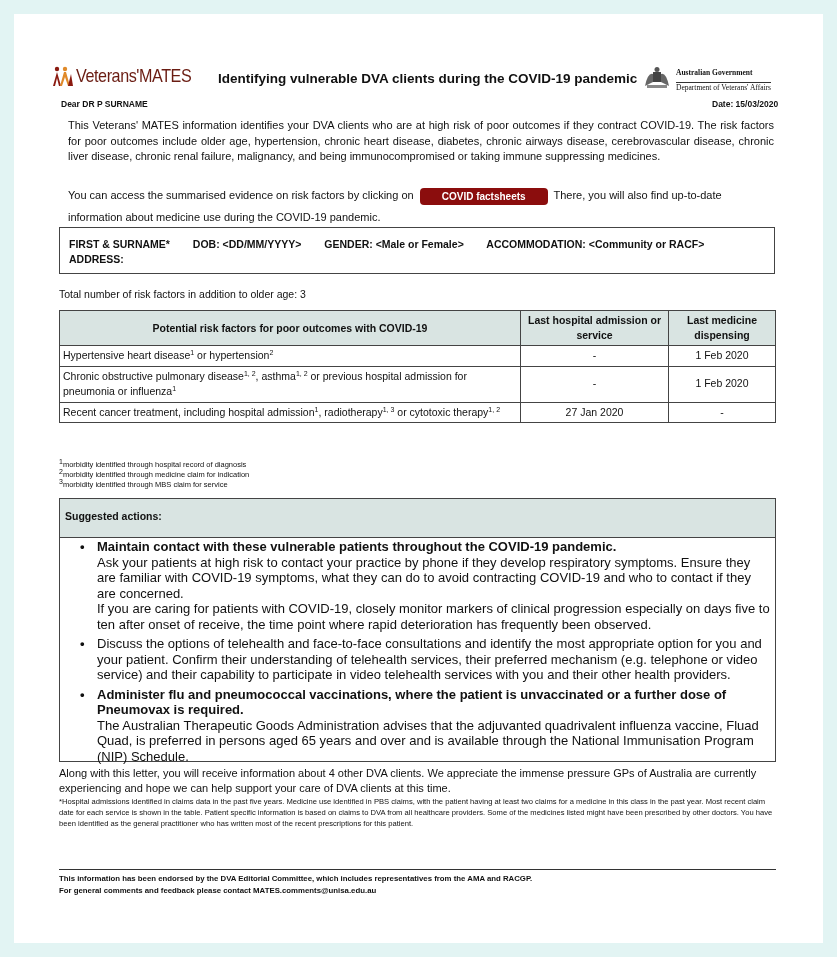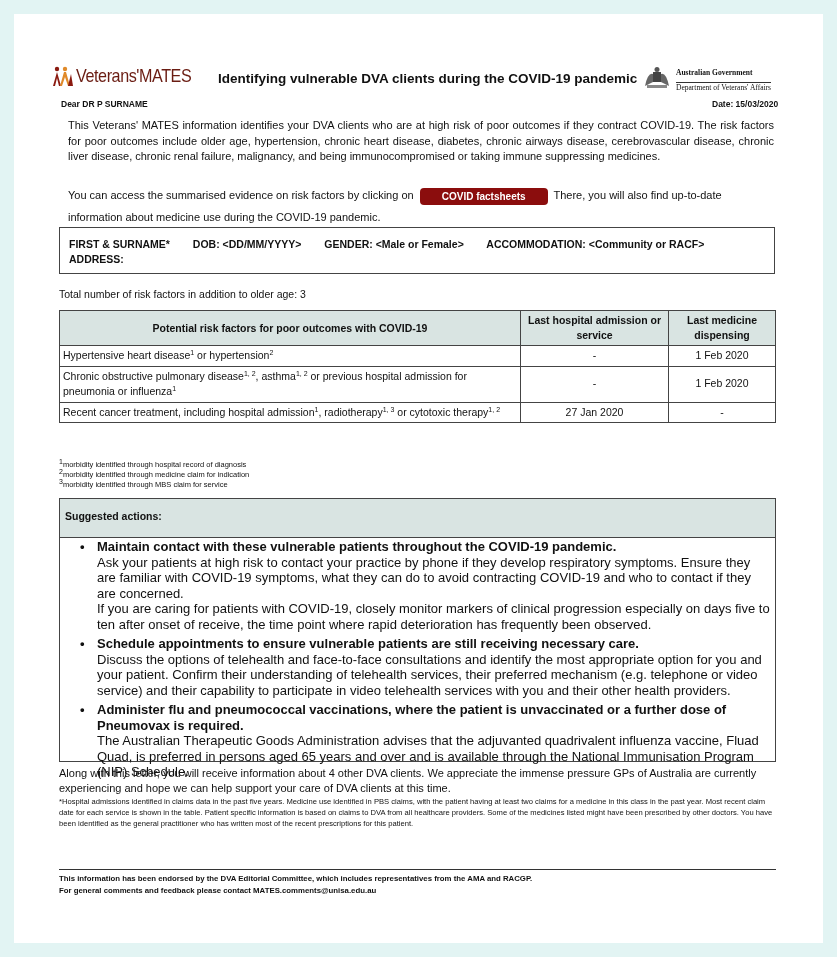--- a/index.html
+++ b/index.html
@@ -149,21 +149,20 @@
 
   <div class="abs sugg-box">
     <div class="sugg-head">Suggested actions:</div>
     <ul class="sugg-list">
       <li>
         <div class="h">Maintain contact with these vulnerable patients throughout the COVID-19 pandemic.</div>
         <div>Ask your patients at high risk to contact your practice by phone if they develop respiratory symptoms. Ensure they are familiar with COVID-19 symptoms, what they can do to avoid contracting COVID-19 and who to contact if they are concerned.</div>
         <div>If you are caring for patients with COVID-19, closely monitor markers of clinical progression especially on days five to ten after onset of receive, the time point where rapid deterioration has frequently been observed.</div>
       </li>
       <li>
-        <div class="h">Schedule appointments to ensure vulnerable patients are still receiving necessary care.</div>
         <div>Discuss the options of telehealth and face-to-face consultations and identify the most appropriate option for you and your patient. Confirm their understanding of telehealth services, their preferred mechanism (e.g. telephone or video service) and their capability to participate in video telehealth services with you and their other health providers.</div>
       </li>
       <li>
         <div class="h">Administer flu and pneumococcal vaccinations, where the patient is unvaccinated or a further dose of Pneumovax is required.</div>
         <div>The Australian Therapeutic Goods Administration advises that the adjuvanted quadrivalent influenza vaccine, Fluad Quad, is preferred in persons aged 65 years and over and is available through the National Immunisation Program (NIP) Schedule.</div>
       </li>
     </ul>
   </div>
 
   <div class="abs along">Along with this letter, you will receive information about 4 other DVA clients. We appreciate the immense pressure GPs of Australia are currently experiencing and hope we can help support your care of DVA clients at this time.</div>

